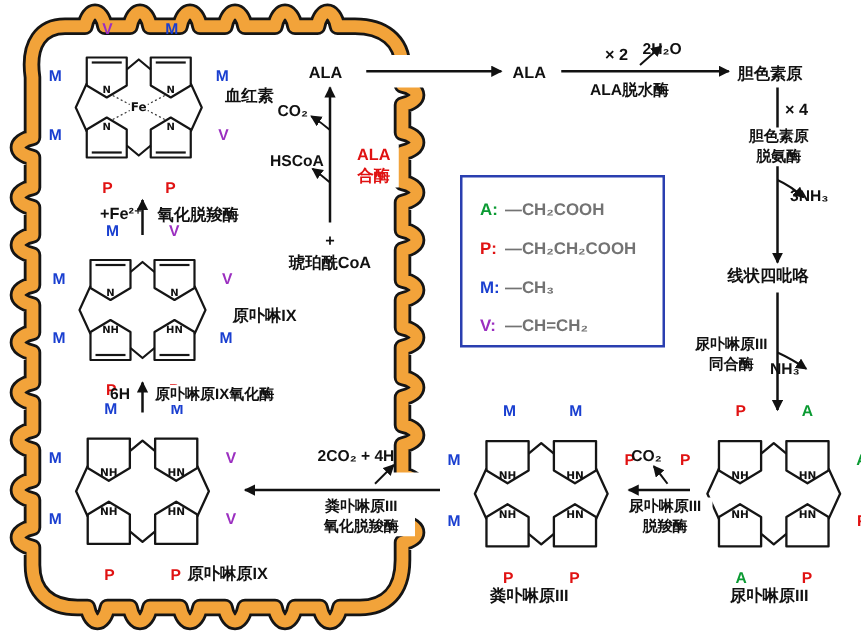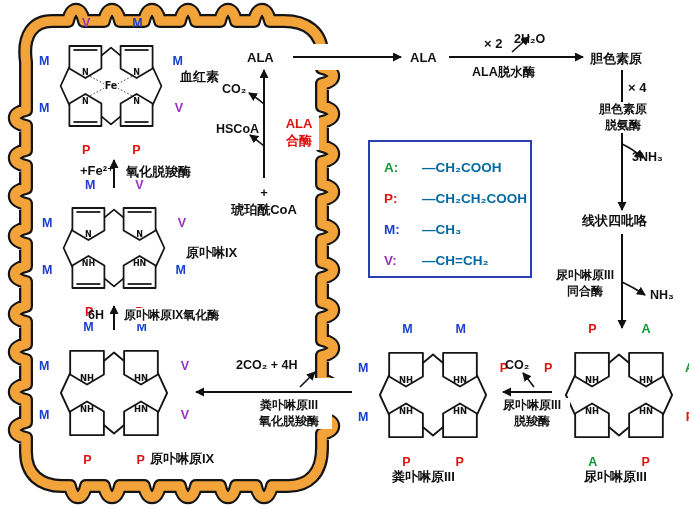--- a/index.html
+++ b/index.html
@@ -20,21 +20,21 @@
   .s0{left:24%;top:-14px;}  .s1{left:69%;top:-14px;}
   .s2{left:-16px;top:21%;}  .s3{right:-16px;top:21%;}
   .s4{left:-16px;top:63%;}  .s5{right:-16px;top:63%;}
   .s6{left:24%;bottom:-15px;} .s7{left:69%;bottom:-15px;}
   .glyblock{position:absolute;text-align:center;font-weight:bold;font-size:13px;line-height:17px;}
   .glyblock span{display:block;white-space:nowrap;}
   .legend{position:absolute;left:368px;top:140px;width:164px;height:138px;border:2px solid #2a3fb0;
           background:#fff;box-sizing:border-box;padding:10px 0 0 14px;}
   .lg-row{height:31px;font-size:13.5px;font-weight:bold;display:flex;align-items:center;}
   .lg-key{min-width:20px;}
-  .lg-formula{color:#0369a1;margin-left:18px;white-space:nowrap;}
+  .lg-formula{color:#737373;margin-left:0;white-space:nowrap;}
 </style>
 </head>
 <body>
 
 <div class="stage">
 
   <svg class="bg" width="689" height="508" viewBox="0 0 689 508">
     <defs>
       <marker id="ah" markerWidth="11" markerHeight="10" refX="8" refY="4.5" orient="auto" markerUnits="userSpaceOnUse">
         <path d="M0,0 L9,4.5 L0,9 Z" fill="#111"></path>
@@ -250,31 +250,31 @@
   <div class="enz" style="left:586px;top:102px;width:74px">
     <span>胆色素原</span>
     <span>脱氨酶</span>
   </div>
   <div class="lbl sm" style="left:632px;top:150px">3NH₃</div>
   <div class="lbl" style="left:582px;top:212px">线状四吡咯</div>
   <div class="enz" style="left:552px;top:268px;width:66px">
     <span>尿卟啉原III</span>
     <span>同合酶</span>
   </div>
-  <div class="lbl sm" style="left:650px;top:288px">NH₃</div>
+  <div class="lbl sm" style="left:616px;top:288px">NH₃</div>
   <div class="lbl" style="left:584px;top:468px">尿卟啉原III</div>
 
   <div class="lbl sm" style="left:505px;top:358px">CO₂</div>
   <div class="enz" style="left:494px;top:398px;width:76px">
     <span>尿卟啉原III</span>
     <span>脱羧酶</span>
   </div>
   <div class="lbl" style="left:392px;top:468px">粪卟啉原III</div>
 
-  <div class="lbl sm" style="left:236px;top:358px">2CO₂ + 4H</div>
+  <div class="lbl sm" style="left:254px;top:358px">2CO₂ + 4H</div>
   <div class="enz" style="left:246px;top:398px;width:86px">
     <span>粪卟啉原III</span>
     <span>氧化脱羧酶</span>
   </div>
 
   <div class="legend">
     <div class="lg-row">
       <span class="lg-key" style="color: rgb(10, 154, 50);">A:</span>
       <span class="lg-formula">—CH₂COOH</span>
     </div>

